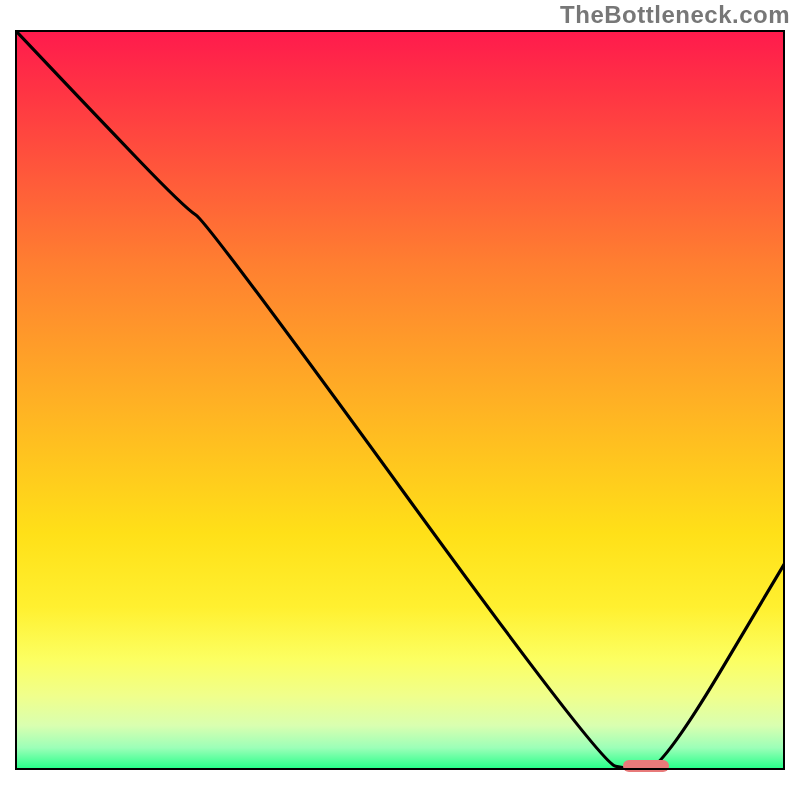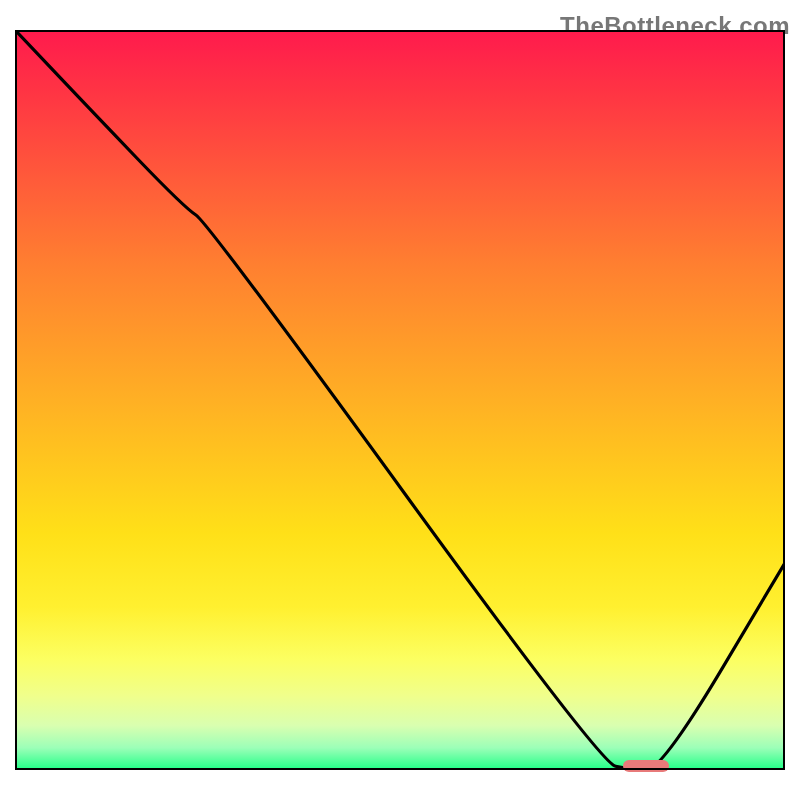--- a/index.html
+++ b/index.html
@@ -10,21 +10,21 @@
     background: #ffffff;
     font-family: Arial, Helvetica, sans-serif;
   }
   .container {
     position: relative;
     width: 800px;
     height: 800px;
   }
   .watermark {
     position: absolute;
-    top: 12px;
+    top: 1px;
     right: 10px;
     font-size: 24px;
     font-weight: bold;
     color: #777777;
     letter-spacing: 0.5px;
   }
   .plot-area {
     position: absolute;
     left: 15px;
     top: 30px;

